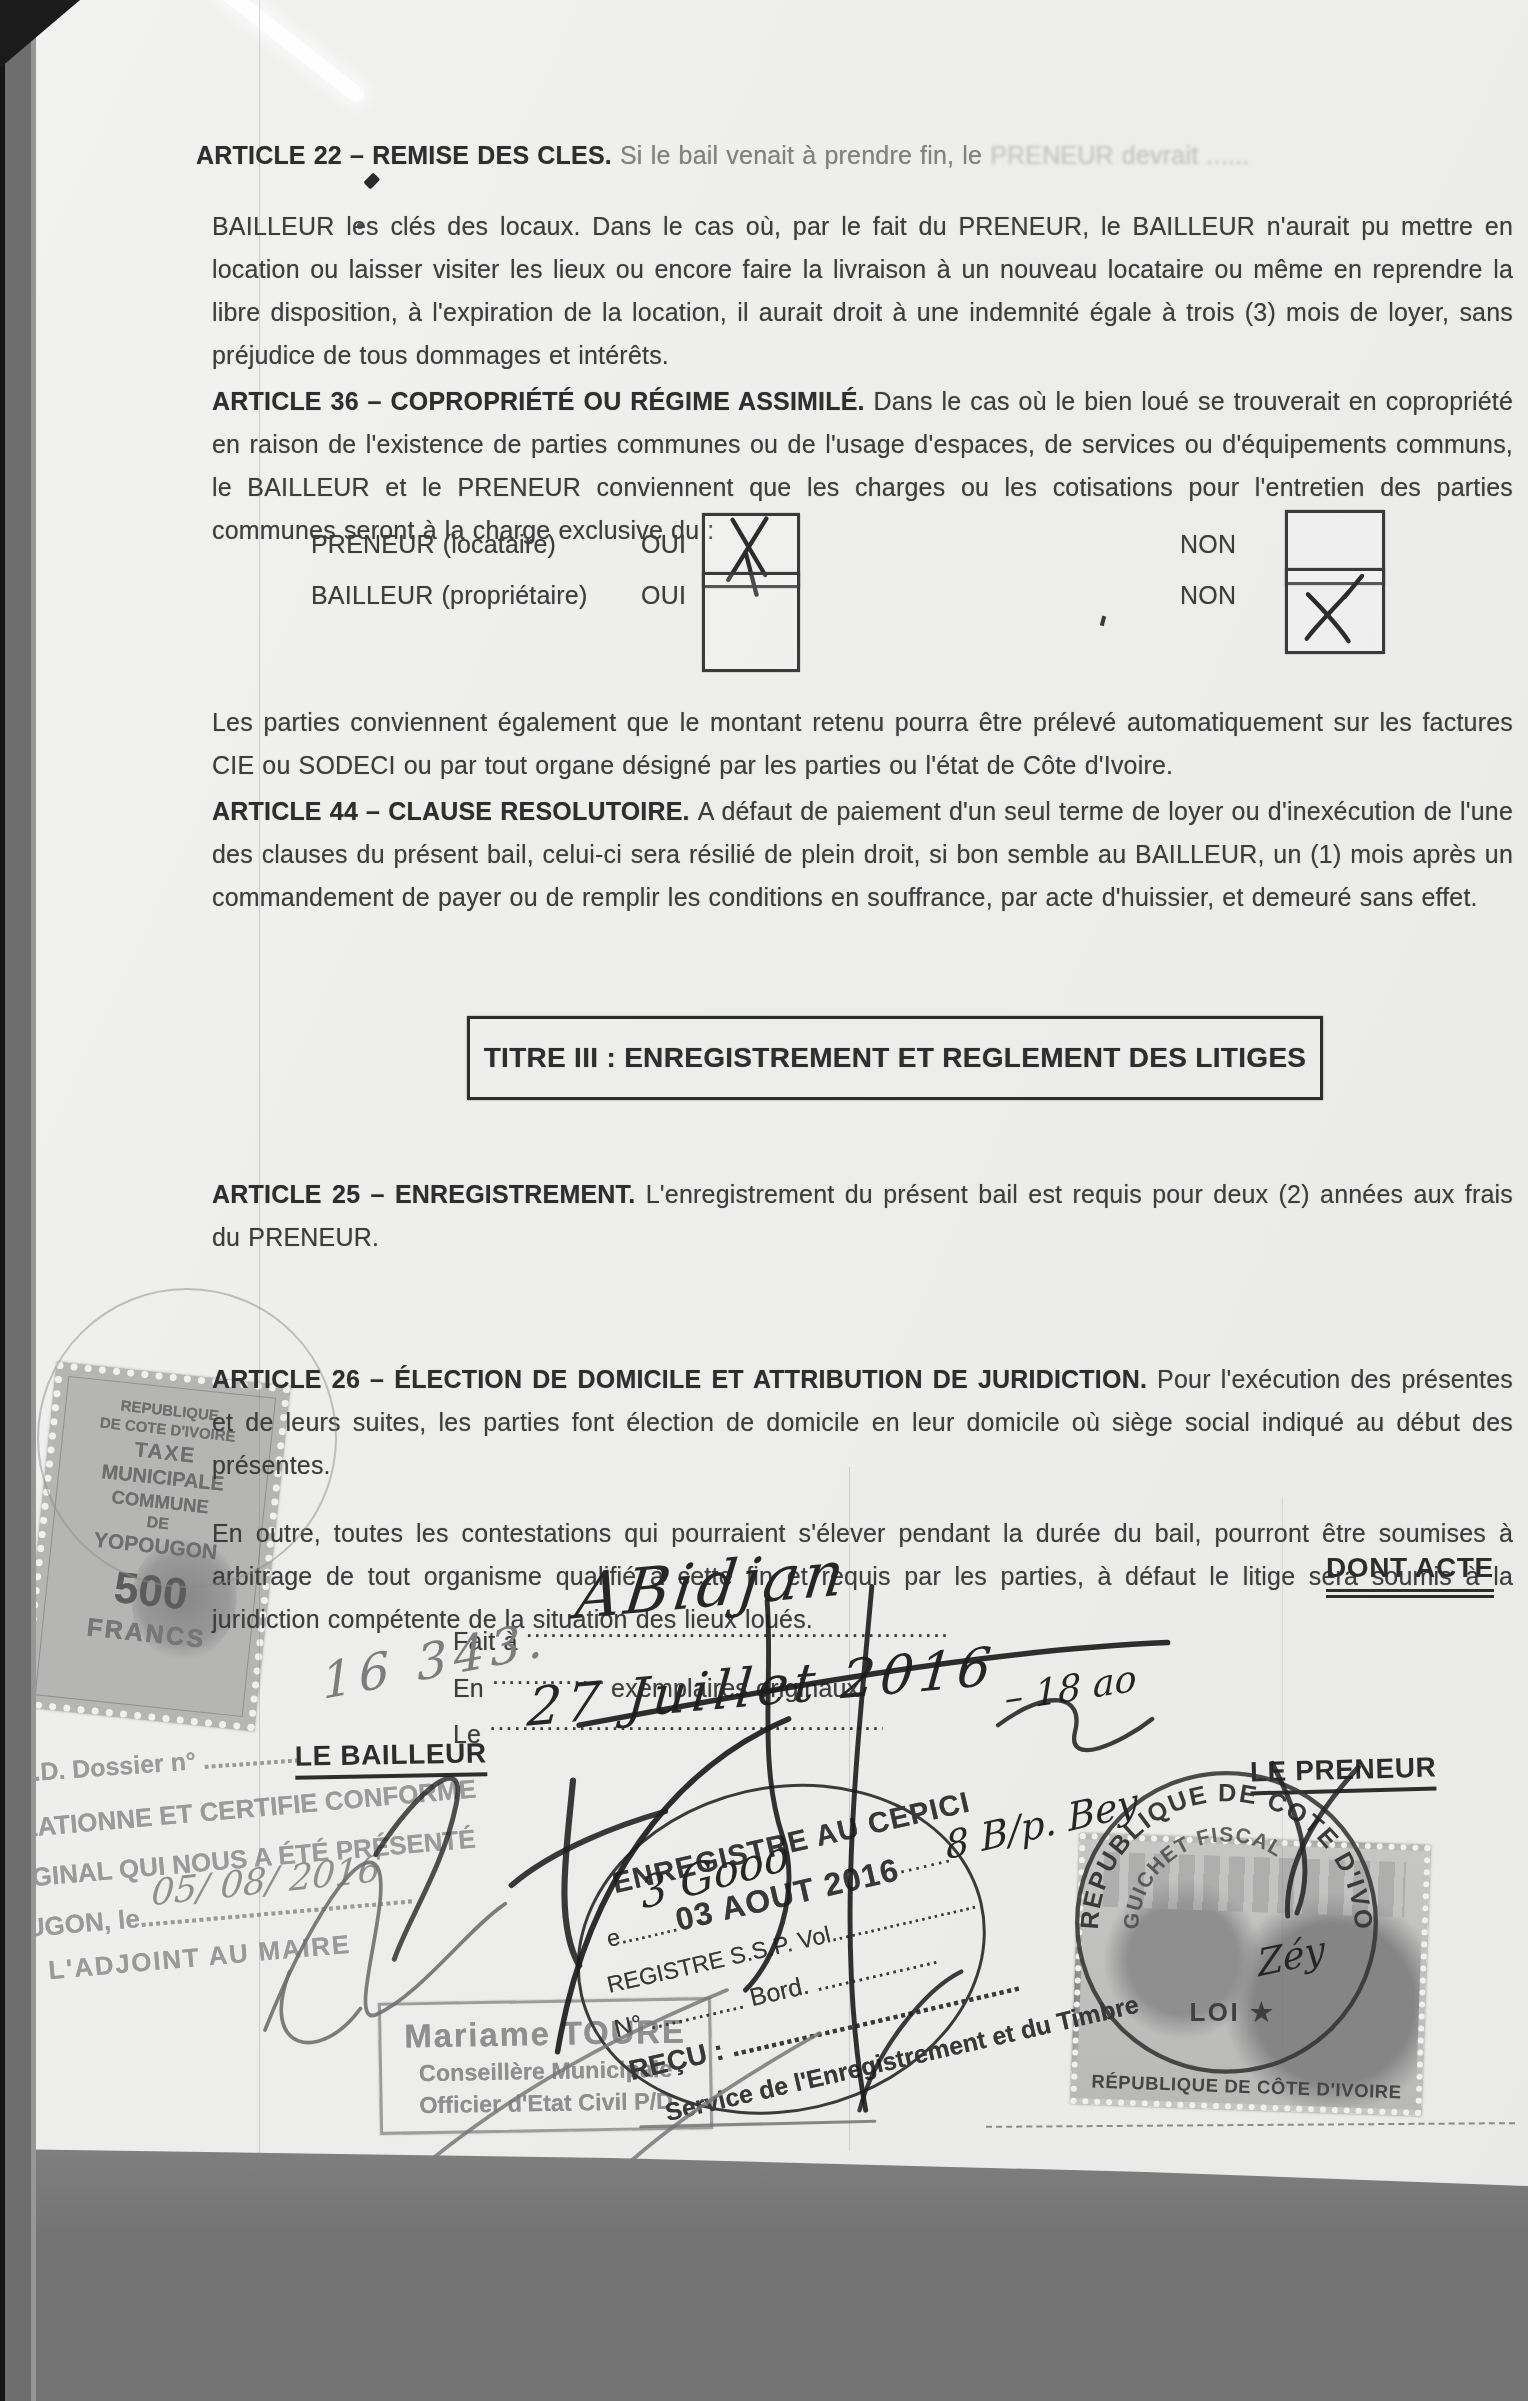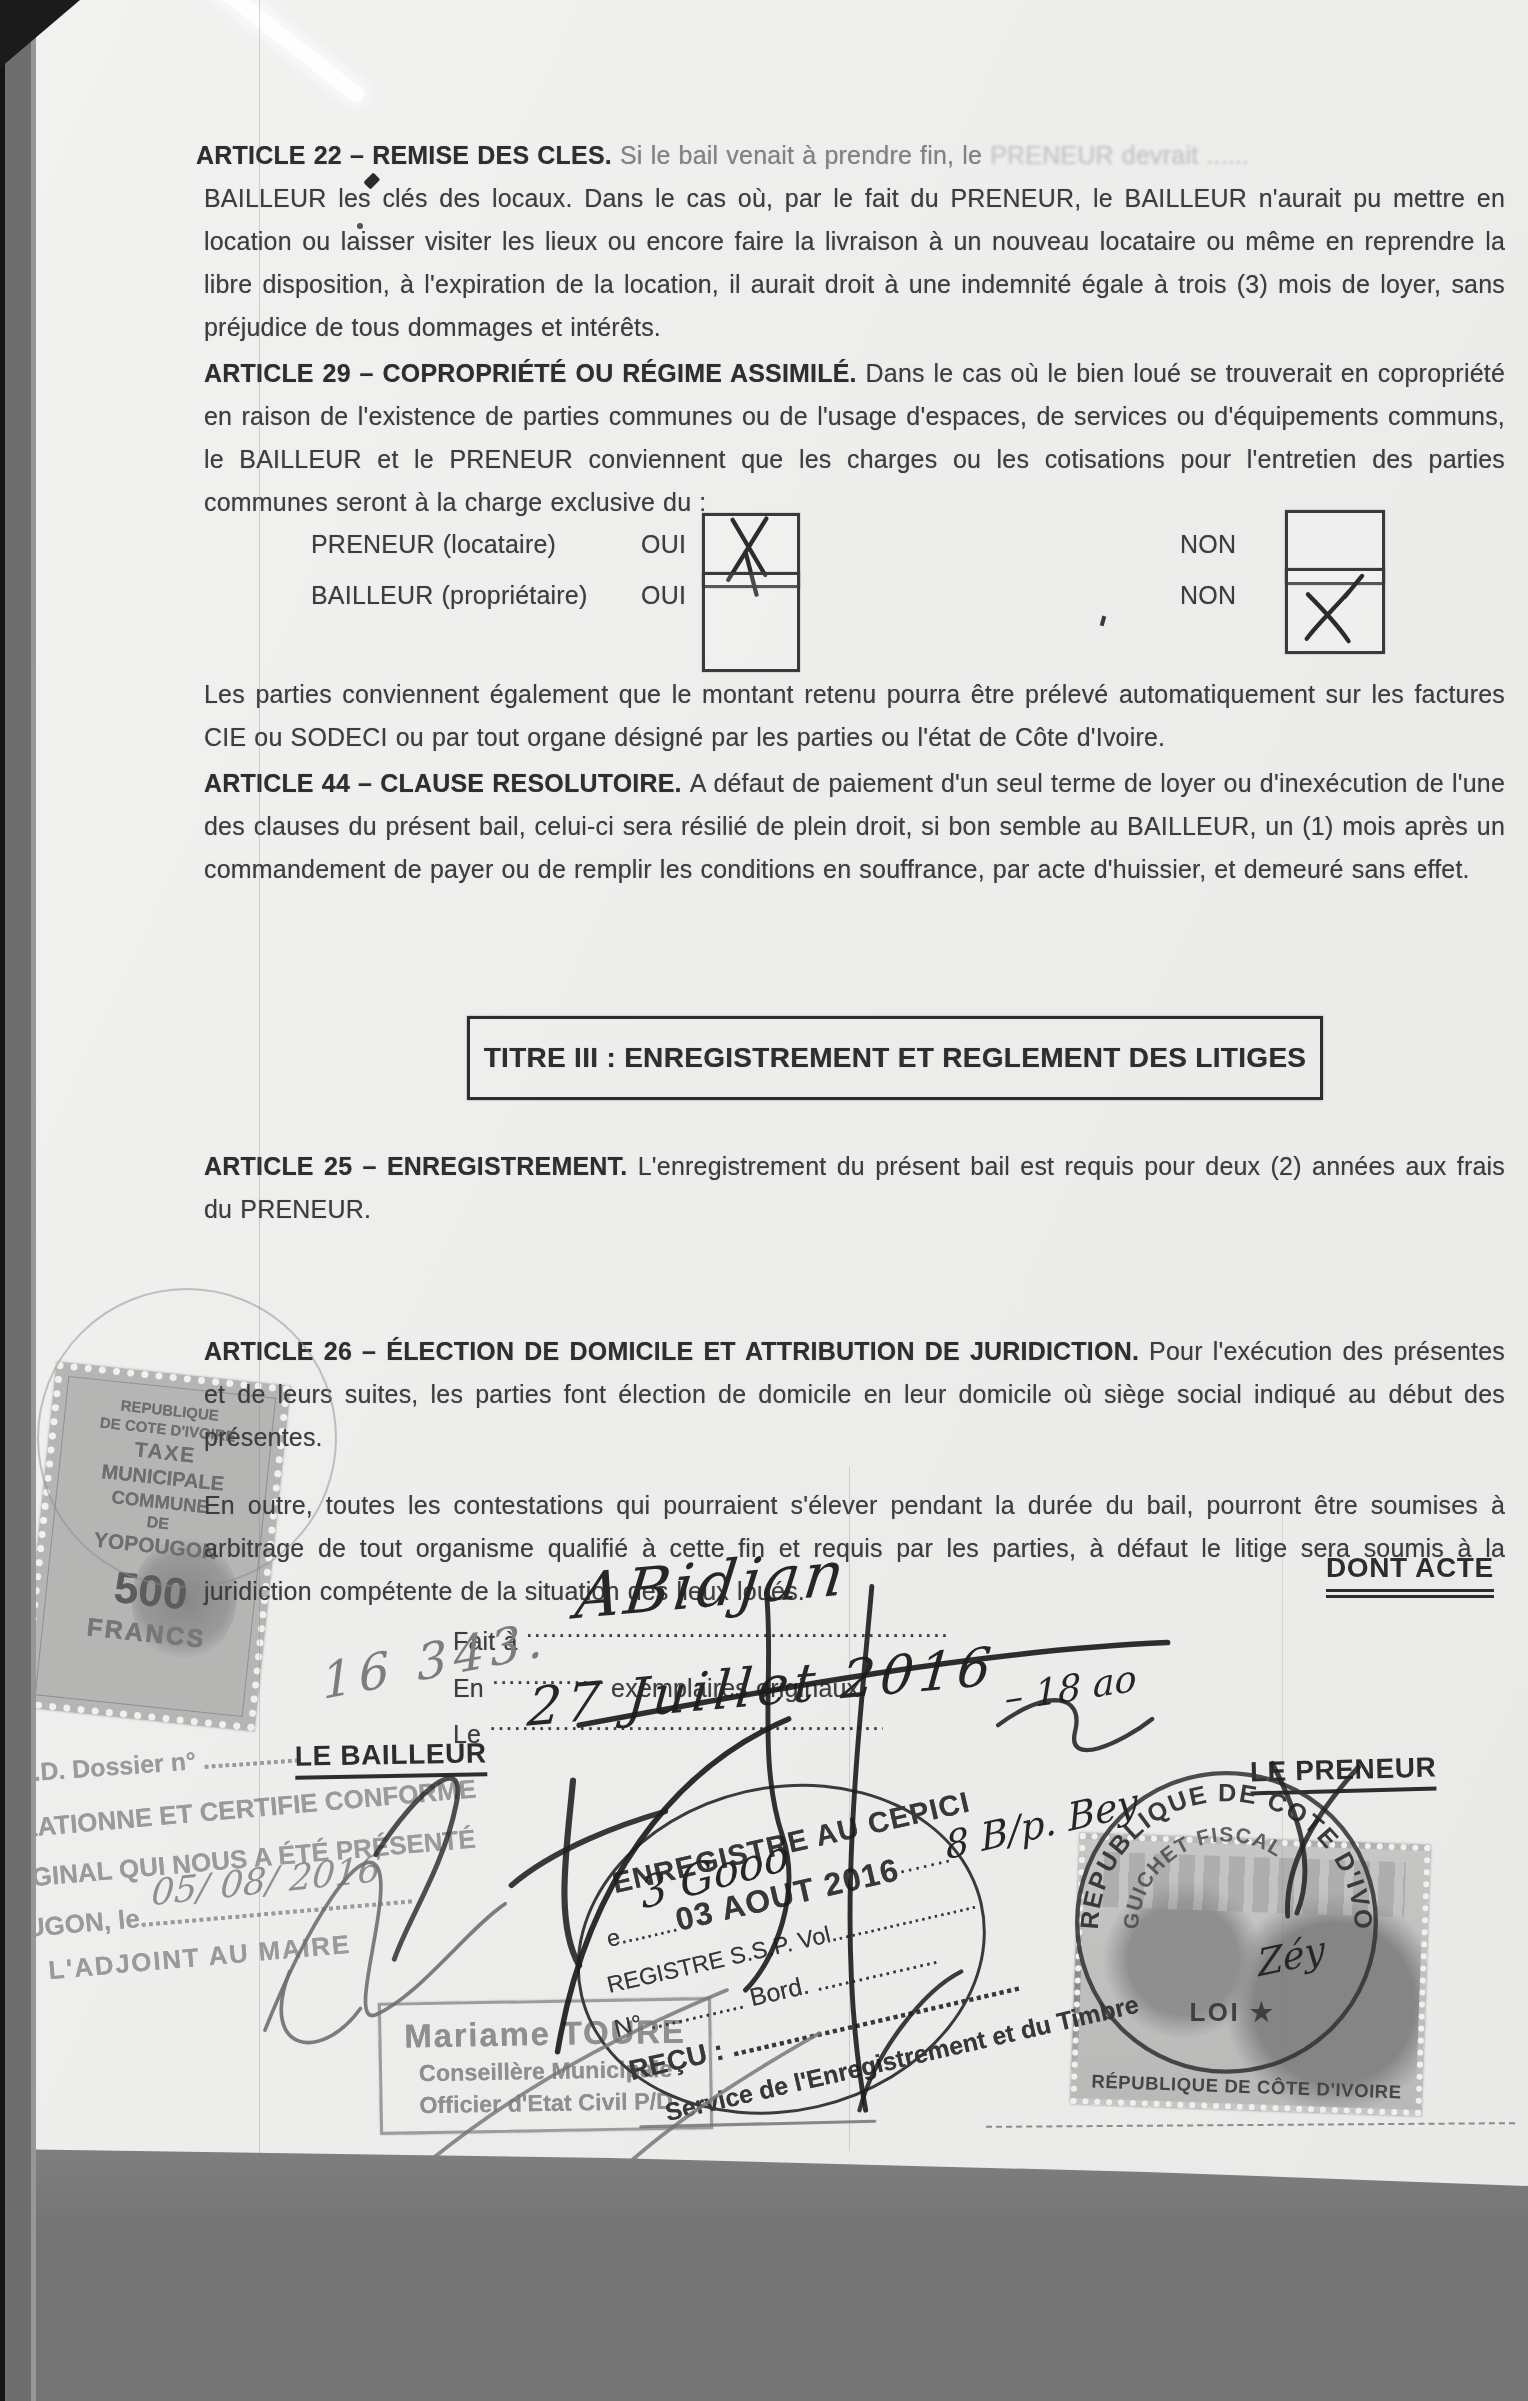--- a/index.html
+++ b/index.html
@@ -3,21 +3,21 @@
 <meta charset="utf-8">
 <style>
   html,body{margin:0;padding:0;background:#7c7c7c;}
   .page{position:relative;width:1528px;height:2401px;overflow:hidden;
         background:linear-gradient(115deg,#f2f3f1 0%,#edeeec 45%,#e9eae8 100%);
         font-family:"Liberation Sans",sans-serif;color:#3d3d3d;}
   .abs{position:absolute;}
   .t{font-size:25px;line-height:43px;letter-spacing:0.2px;word-spacing:0.9px;
      text-shadow:0 0 0.9px rgba(70,70,70,.55);}
   .b{font-weight:bold;color:#2e2e2e;}
-  .para{text-align:justify;width:1301px;left:204px;}
+  .para{text-align:justify;width:1301px;left:212px;margin-top:28px;}
   .faded1{color:#6f6f6f;opacity:.85;filter:blur(0.2px);text-align:center;}
   .faded2{color:#a5a5a5;opacity:.55;filter:blur(1.4px);}
   .cb-box{position:absolute;border:3.1px solid #3a3a3a;background:rgba(255,255,255,.15);
           box-shadow:0 0 1.2px rgba(60,60,60,.6);}
   .cb-box svg{overflow:visible;}
   .titre-box{border:3.7px solid #2d2d2d;display:flex;align-items:center;justify-content:center;
              box-shadow:0 0 1.8px rgba(50,50,50,.5);}
   .dont-acte{font-weight:bold;font-size:28px;color:#2d2d2d;border-bottom:3.7px solid #2d2d2d;
              padding-bottom:5px;position:absolute;letter-spacing:0.6px;}
   .dont-acte::after{content:"";position:absolute;left:0;right:0;bottom:-8.6px;height:2.5px;background:#2d2d2d;}
@@ -42,21 +42,21 @@
   <div class="abs" style="left:197px;top:34px;width:185px;height:16px;background:rgba(255,255,255,.9);border-radius:11px;transform:rotate(38deg);box-shadow:0 0 12.3px 6.2px rgba(255,255,255,.55);z-index:6;"></div>
   <div class="abs" style="left:367px;top:174px;width:10px;height:13.6px;background:#2b2b2b;border-radius:1.8px;transform:rotate(45deg);z-index:7;"></div>
   <div class="abs" style="left:357px;top:223px;width:5.5px;height:5.5px;background:#555;border-radius:50%;z-index:7;"></div>
 
   <div class="abs t" style="left:196px;top:134px;width:1301px;z-index:10;">
     <span class="b">ARTICLE 22 – REMISE DES CLES.</span><span class="faded1"> Si le bail venait à prendre fin, le </span><span class="faded2">PRENEUR devrait ......</span>
   </div>
   <div class="abs t para" style="top:177px;z-index:10;">BAILLEUR les clés des locaux. Dans le cas où, par le fait du PRENEUR, le BAILLEUR n'aurait pu mettre en location ou laisser visiter les lieux ou encore faire la livraison à un nouveau locataire ou même en reprendre la libre disposition, à l'expiration de la location, il aurait droit à une indemnité égale à trois (3) mois de loyer, sans préjudice de tous dommages et intérêts.</div>
 
   <div class="abs t para" style="top:352px;z-index:10;">
-    <span class="b">ARTICLE  29 – COPROPRIÉTÉ  OU  RÉGIME ASSIMILÉ. </span><span>Dans le cas où le bien loué se trouverait en copropriété en raison de l'existence de parties communes ou de l'usage d'espaces, de services ou d'équipements communs, le BAILLEUR et le PRENEUR conviennent que les charges ou les cotisations pour l'entretien des parties communes seront à la charge exclusive du :</span>
+    <span class="b">ARTICLE  36 – COPROPRIÉTÉ  OU  RÉGIME ASSIMILÉ. </span><span>Dans le cas où le bien loué se trouverait en copropriété en raison de l'existence de parties communes ou de l'usage d'espaces, de services ou d'équipements communs, le BAILLEUR et le PRENEUR conviennent que les charges ou les cotisations pour l'entretien des parties communes seront à la charge exclusive du :</span>
   </div>
 
   <div class="abs t" style="left:311px;top:523px;z-index:10;">PRENEUR  (locataire)</div>
   <div class="abs t" style="left:641px;top:523px;z-index:10;">OUI</div>
   <div class="cb-box" style="left:702px;top:513px;width:92px;height:69px;z-index:10;">
     <svg width="92" height="69" viewBox="0 0 150 112">
       <path d="M45,6 L98,96 M100,4 L38,104 M66,58 L84,128" stroke="#2c2c2c" stroke-width="7" fill="none" stroke-linecap="round"></path>
     </svg>
   </div>
   <div class="abs t" style="left:1180px;top:523px;z-index:10;">NON</div>

